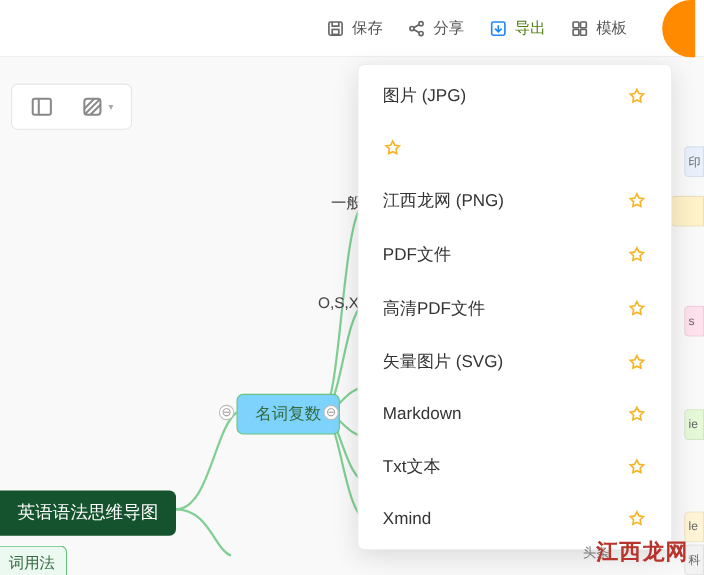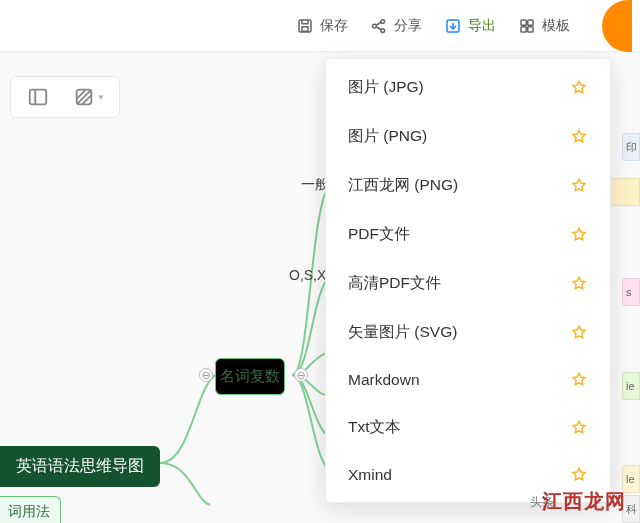--- a/index.html
+++ b/index.html
@@ -31,22 +31,22 @@
       background: #fff; border: 1px solid #e6e6e6; border-radius: 6px;
       display: flex; align-items: center; justify-content: center; gap: 24px;
     }
     .st-icon { width: 22px; height: 22px; color: #888; display:flex; align-items:center; justify-content:center;}
     .st-group { display: flex; align-items: center; gap: 4px; }
     .caret { font-size: 9px; color: #aaa; }
     
     .canvas { position: absolute; top: 52px; left: 0; right: 0; bottom: 0; }
     .svg-layer { position: absolute; inset: 0; }
     .node {
-      position: absolute; background: #000000; border: 1.5px solid #69c47e;
-      border-radius: 6px; padding: 8px 4px; color: #356a42; font-size: 15px;
+      position: absolute; background: #7dd3fc; border: 1.5px solid #69c47e;
+      border-radius: 6px; padding: 8px 16px; color: #356a42; font-size: 15px;
     }
     .root {
       background: #14532d; color: #fff; font-weight: 400;
       padding: 10px 16px; border: none; font-size: 16px;
     }
     .child-label {
       position: absolute; color: #444; font-size: 14px; background: transparent;
     }
     .leaf-cut {
       position: absolute; background: #ecf9f0; border-top: 1.5px solid #69c47e;
@@ -204,21 +204,20 @@
   </div>
 
 <div class="export-menu">
   <div class="menu-item">
     <span>图片 (JPG)</span>
     <span class="premium-badge"><svg viewBox="0 0 24 24" width="18" height="18" fill="none" stroke="#f7b426" stroke-width="2">
           <path d="M12 3l2.5 5 5.5.8-4 3.9.9 5.5L12 15.8 7.1 18.2 8 12.7 4 8.8l5.5-.8z"></path>
         </svg></span>
   </div>
   <div class="menu-item">
-    <span>图片 (PNG)</span>
     <span class="premium-badge"><svg viewBox="0 0 24 24" width="18" height="18" fill="none" stroke="#f7b426" stroke-width="2">
           <path d="M12 3l2.5 5 5.5.8-4 3.9.9 5.5L12 15.8 7.1 18.2 8 12.7 4 8.8l5.5-.8z"></path>
         </svg></span>
   </div>
   <div class="menu-item">
     <span>江西龙网 (PNG)</span>
     <span class="premium-badge"><svg viewBox="0 0 24 24" width="18" height="18" fill="none" stroke="#f7b426" stroke-width="2">
           <path d="M12 3l2.5 5 5.5.8-4 3.9.9 5.5L12 15.8 7.1 18.2 8 12.7 4 8.8l5.5-.8z"></path>
         </svg></span>
   </div>

